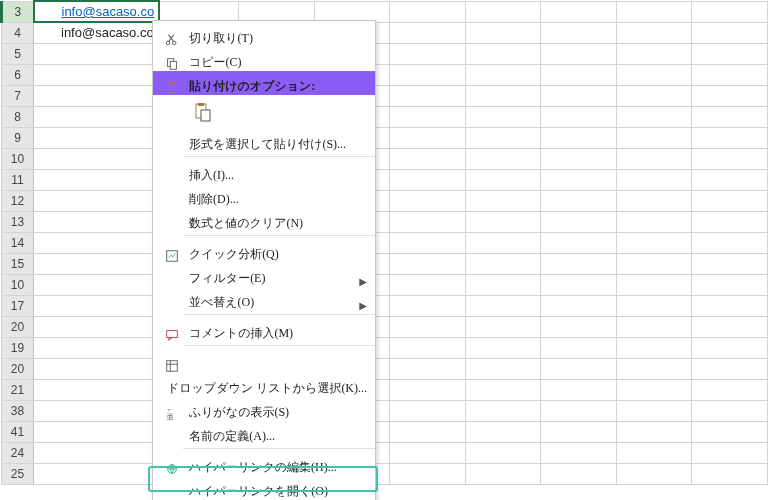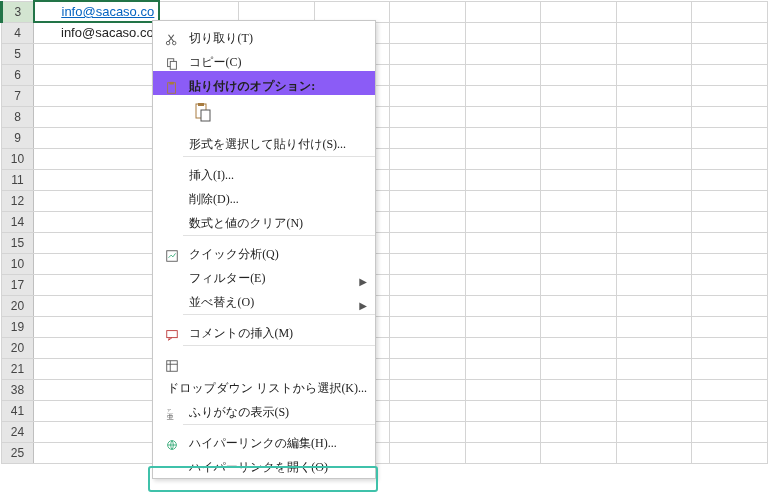--- a/index.html
+++ b/index.html
@@ -149,20 +149,32 @@
           <td></td>
           <td></td>
           <td></td>
           <td></td>
           <td></td>
           <td></td>
           <td></td>
           <td></td>
         </tr>
 <tr>
+          <th class="rowhdr">13</th>
+          <td class="colA"></td>
+          <td></td>
+          <td></td>
+          <td></td>
+          <td></td>
+          <td></td>
+          <td></td>
+          <td></td>
+          <td></td>
+        </tr>
+<tr>
           <th class="rowhdr">14</th>
           <td class="colA"></td>
           <td></td>
           <td></td>
           <td></td>
           <td></td>
           <td></td>
           <td></td>
           <td></td>
           <td></td>
@@ -404,20 +416,24 @@
     </div>
   <div class="item">
     <span class="iconcell">
         <svg viewBox="0 0 16 16">
           <text x="2" y="6" font-size="5" fill="#555">ア</text>
           <text x="2" y="14" font-size="8" fill="#555">亜</text>
         </svg>
       </span>
     <span class="label">ふりがなの表示(S)</span>
   </div>
+  <div class="item">
+      <span class="iconcell"></span>
+      <span class="label">名前の定義(A)...</span>
+    </div>
   <div class="sep"></div>
   <div class="item">
     <span class="iconcell">
         <svg viewBox="0 0 16 16">
           <circle cx="8" cy="8" r="5" fill="none" stroke="#3a7"></circle>
           <path d="M3 8h10M8 3c2 3 2 7 0 10M8 3c-2 3-2 7 0 10" stroke="#3a7" fill="none"></path>
         </svg>
       </span>
     <span class="label">ハイパーリンクの編集(H)...</span>
   </div>

